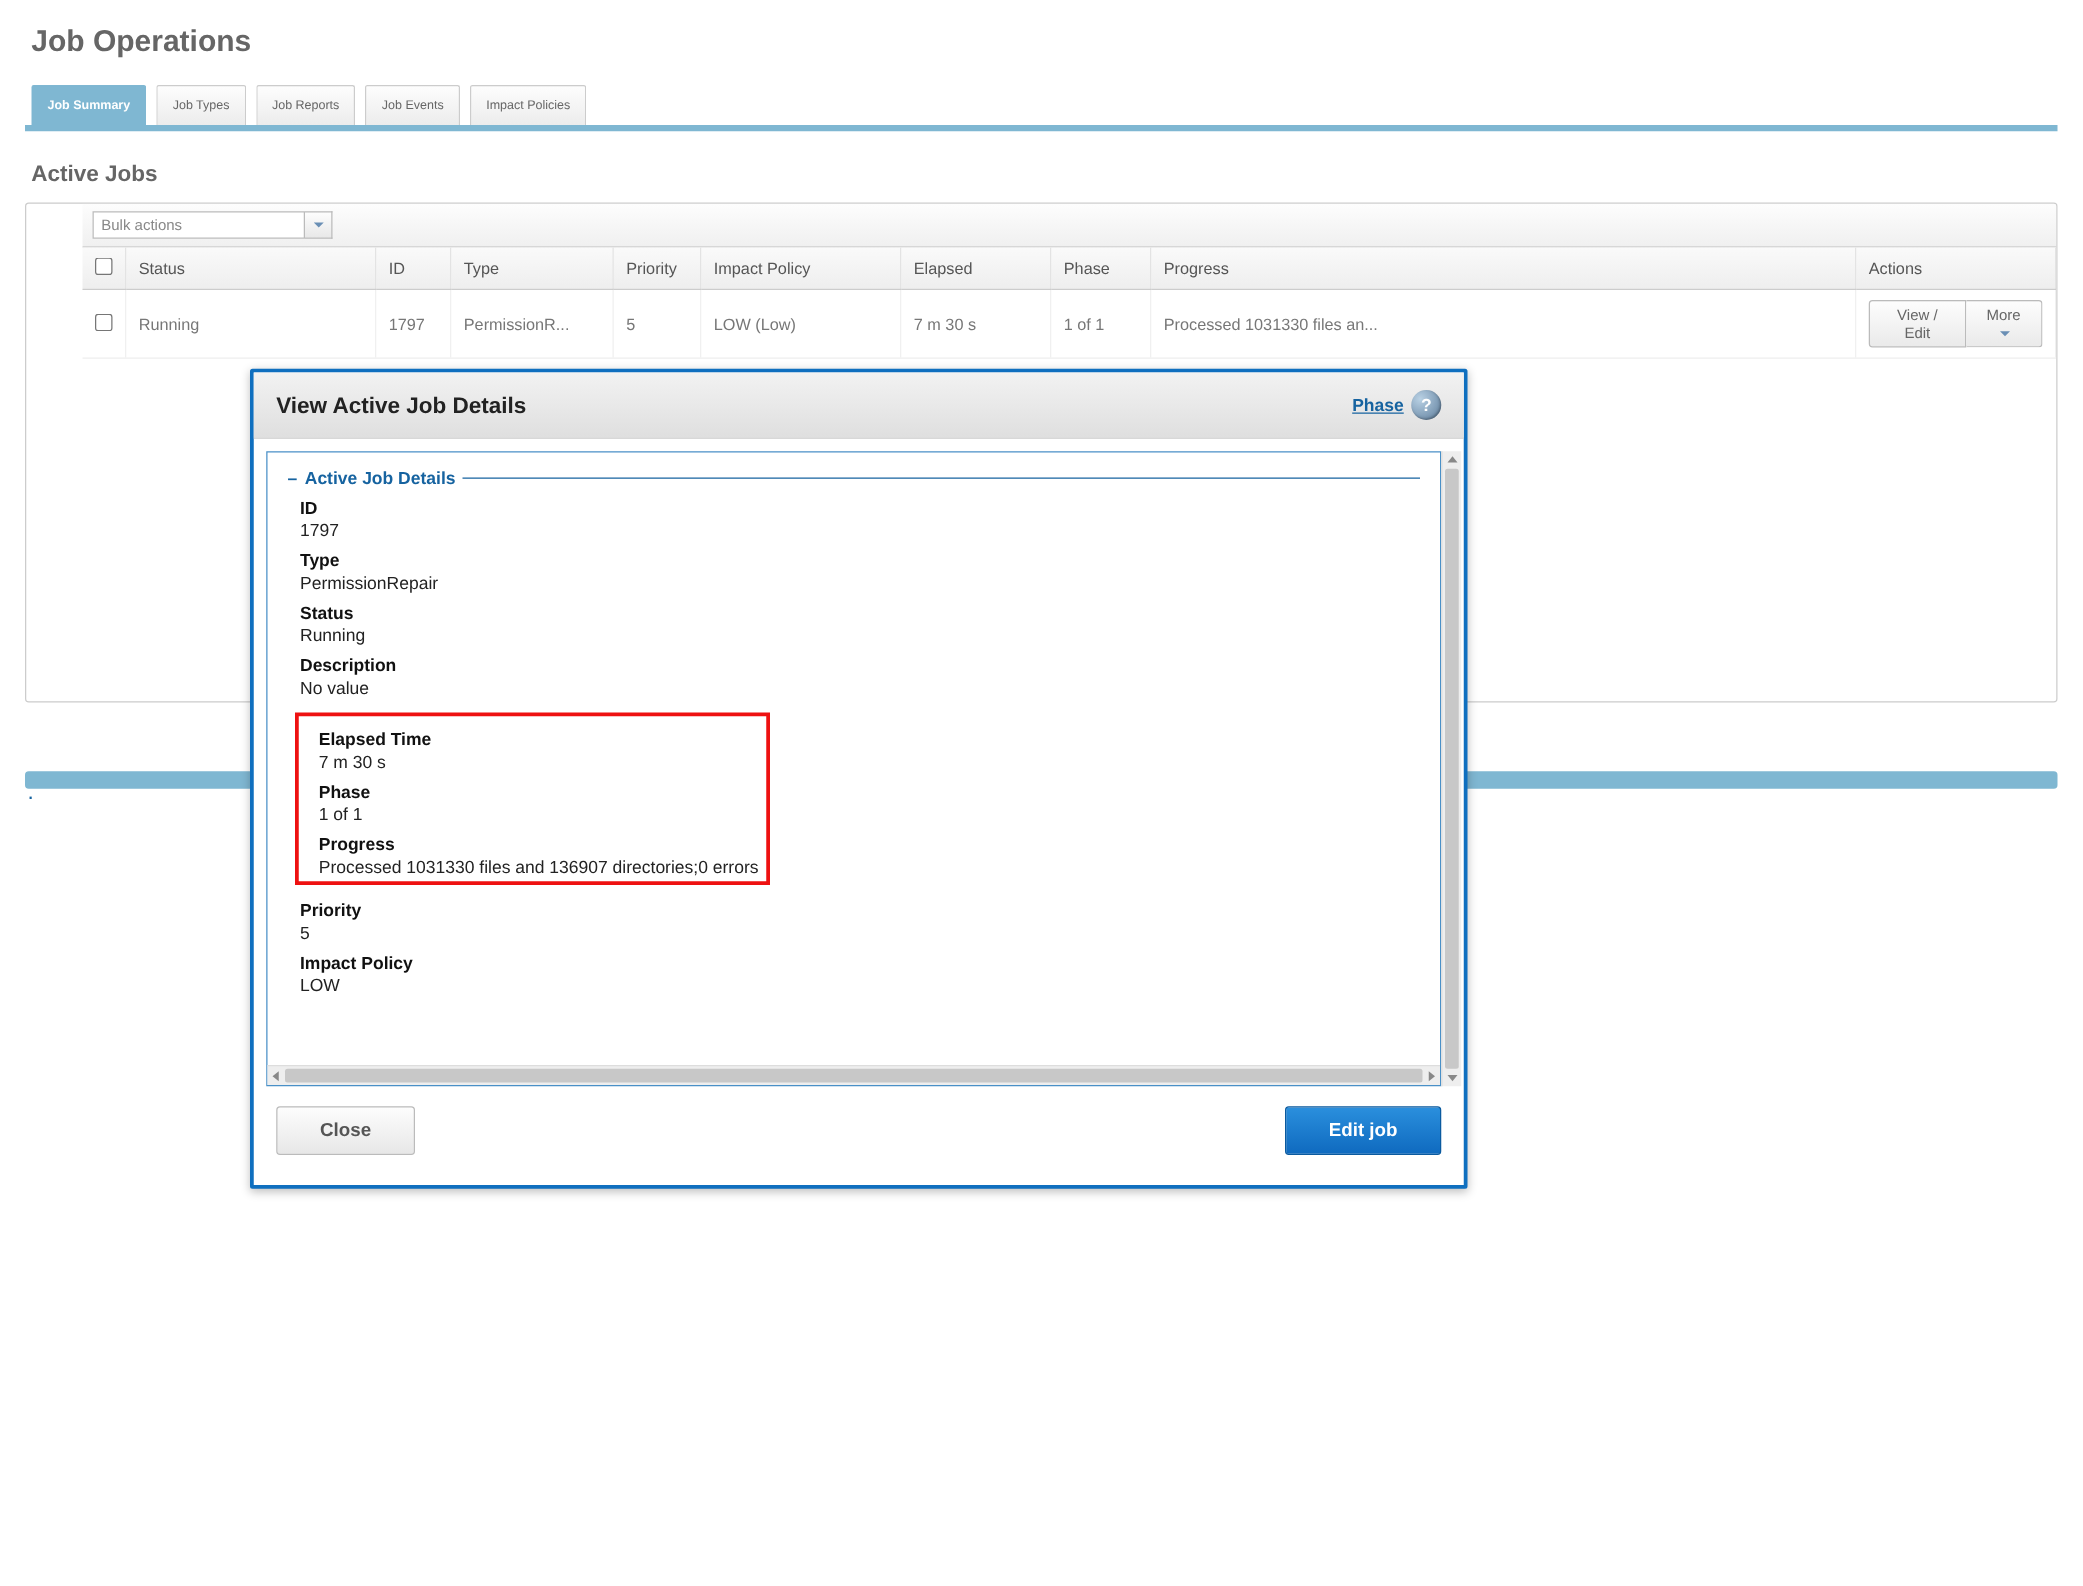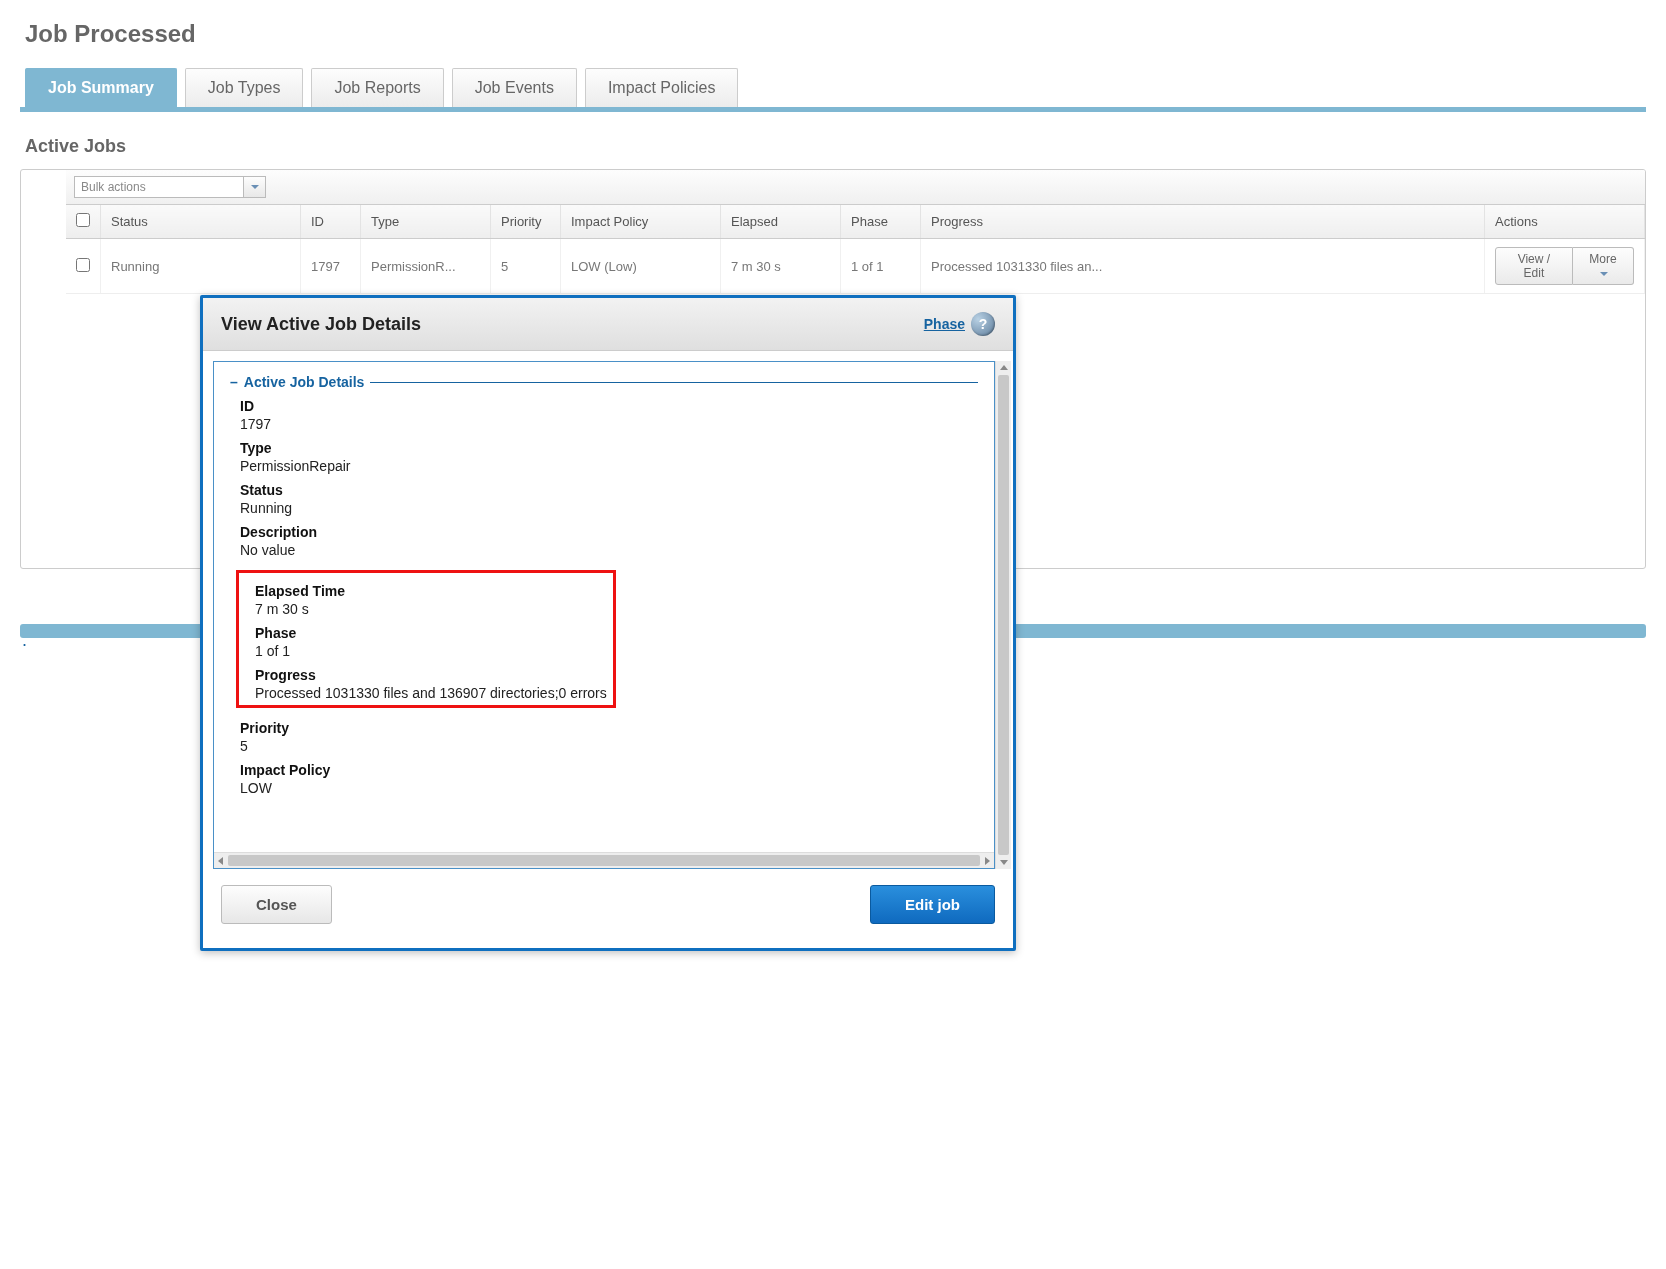--- a/index.html
+++ b/index.html
@@ -17,26 +17,26 @@
     margin-bottom: 20px;
     margin-left: 5px;
   }
   .tabs {
     display: flex;
     gap: 8px;
     border-bottom: 5px solid #7fb7d2;
     padding-left: 5px;
   }
   .tab {
-    padding: 10px 22px;
+    padding: 10px 12px;
     background: linear-gradient(#fdfdfd, #ececec);
     border: 1px solid #ccc;
     border-bottom: none;
     color: #666;
-    font-size: 16px;
+    font-size: 10px;
     cursor: pointer;
     border-top-left-radius: 2px;
     border-top-right-radius: 2px;
   }
   .tab.active {
     background: #7fb7d2;
     color: #fff;
     font-weight: bold;
     border-color: #7fb7d2;
   }
@@ -132,21 +132,21 @@
     background: #7fb7d2;
     margin-top: 55px;
     border-radius: 3px;
   }
 
   
   .dialog {
     position: absolute;
     top: 295px;
     left: 200px;
-    width: 816px;
+    width: 974px;
     border: 3px solid #0f6fbf;
     border-radius: 2px;
     background: #fff;
     box-shadow: 0 2px 8px rgba(0,0,0,0.25);
   }
   .dlg-header {
     background: linear-gradient(#f2f2f2, #dfdfdf);
     padding: 14px 18px;
     display: flex;
     justify-content: space-between;
@@ -260,21 +260,21 @@
     cursor: pointer;
     font-weight: bold;
   }
   .btn-close { background: linear-gradient(#fdfdfd,#e7e7e7); border:1px solid #bbb; color:#555;}
   .btn-primary { background: linear-gradient(#2a8fdd,#0f6abf); border:1px solid #0a5a9f; color:#fff;}
   .dot { color:#1663a0; font-size:18px; position:relative; left:2px; top:-8px;}
 </style>
 </head>
 <body>
 
-<h1 class="page-title">Job Processed</h1>
+<h1 class="page-title">Job Operations</h1>
 
 <div class="tabs">
   <div class="tab active">Job Summary</div>
   <div class="tab">Job Types</div>
   <div class="tab">Job Reports</div>
   <div class="tab">Job Events</div>
   <div class="tab">Impact Policies</div>
 </div>
 
 <h2 class="section-title">Active Jobs</h2>

